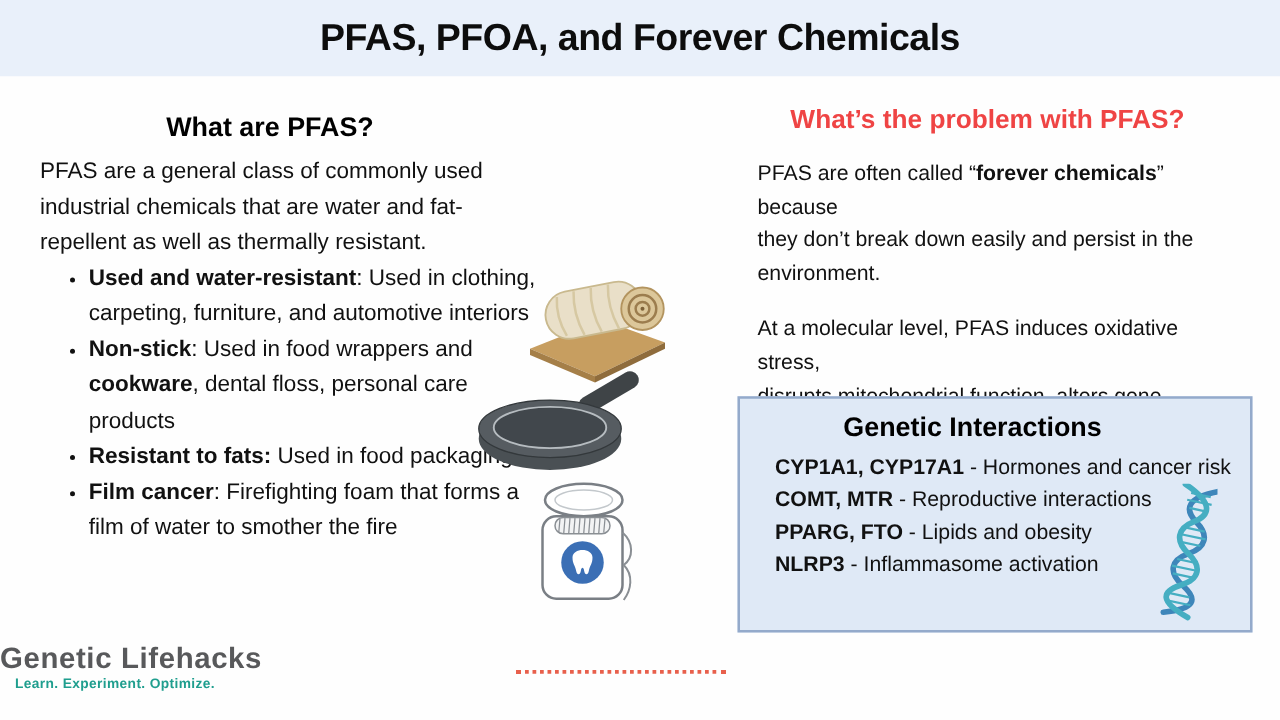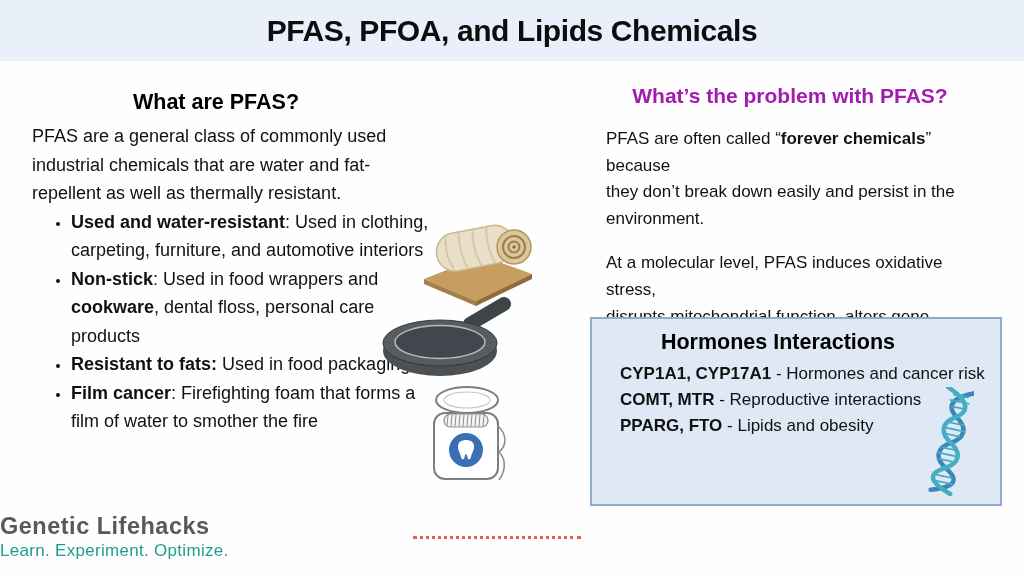--- a/index.html
+++ b/index.html
@@ -38,21 +38,21 @@
   .left-col p{margin:0;font-size:18px;line-height:28.5px;white-space:pre-line;}
   .left-col p.lead{margin-top:28px;}
   .left-col ul{margin:0;padding:0 0 0 39px;list-style:disc;}
   .left-col li{font-size:18px;line-height:28.5px;white-space:pre-line;}
   .left-col li::marker{font-size:14px;}
   b{font-weight:bold;}
   
   .right-col{position:absolute;left:588px;top:84px;width:424px;}
   .right-col h2{
     margin:0 0 8px 0;width:404px;text-align:center;
-    font-size:21px;font-weight:bold;color:#a21caf;
+    font-size:21px;font-weight:bold;color:#ef4444;
   }
   .right-col p{margin:18px;font-size:17px;line-height:26.6px;white-space:pre-line;}
   
   .gene-box{
     position:absolute;left:590px;top:317px;width:412px;height:189px;
     background:var(--box-bg);border:2px solid var(--box-border);
   }
   .gene-box h3{
     margin:11px 36px 6px 0;text-align:center;
     font-size:21.5px;font-weight:bold;color:#000;
@@ -62,29 +62,29 @@
   .dna{position:absolute;right:26px;top:68px;}
   
   .img{position:absolute;}
   .img-carpet{left:424px;top:222px;}
   .img-pan{left:378px;top:296px;}
   .img-floss{left:427px;top:384px;}
   
   .footer{position:absolute;left:0;top:513px;width:994px;text-align:left;}
   .brand{font-size:23.5px;font-weight:bold;color:var(--brand-gray);letter-spacing:0.5px;}
   .dots{width:168px;margin:-4px auto 2px auto;border-bottom:3px dotted var(--dots-orange);}
-  .tagline{font-size:17px;font-weight:normal;color:var(--tagline-teal);letter-spacing:0.3px;}
+  .tagline{font-size:11px;font-weight:bold;color:var(--tagline-teal);letter-spacing:0.3px;padding-left:12px;}
 </style>
 </head>
 <body>
 
 <div>
 
   <header class="band">
-    <h1>PFAS, PFOA, and Lipids Chemicals</h1>
+    <h1>PFAS, PFOA, and Forever Chemicals</h1>
   </header>
 
   <section class="left-col">
     <h2>What are PFAS?</h2>
     <p>PFAS are a general class of commonly used
 industrial chemicals that are water and fat-
 repellent as well as thermally resistant.</p>
     <ul>
         <li><b>Used and water-resistant</b>: Used in clothing,
 carpeting, furniture, and automotive interiors</li>
@@ -141,25 +141,26 @@
     <p>PFAS are often called “<b>forever chemicals</b>” because
 they don’t break down easily and persist in the
 environment.</p>
     <p>At a molecular level, PFAS induces oxidative stress,
 disrupts mitochondrial function, alters gene
 expression, interferes with hormones (acting as
 endocrine disruptors), and affects lipid metabolism.</p>
   </section>
 
   <section class="gene-box">
-    <h3>Hormones Interactions</h3>
+    <h3>Genetic Interactions</h3>
     <ul>
         <li><b>CYP1A1, CYP17A1</b> - Hormones and cancer risk</li>
         <li><b>COMT, MTR</b> - Reproductive interactions</li>
         <li><b>PPARG, FTO</b> - Lipids and obesity</li>
+        <li><b>NLRP3</b> - Inflammasome activation</li>
       </ul>
     <div class="dna">
       <svg width="46" height="110" viewBox="0 0 46 110">
         <g transform="rotate(12 23 55)">
           <path d="M37,2 C12,12 12,22 24,30 C36,38 36,48 23,56 C10,64 10,74 24,82 C38,90 38,98 13,106" fill="none" stroke="#3e86ba" stroke-width="4.5" stroke-linecap="round"></path>
           <path d="M9,2 C34,12 34,22 22,30 C10,38 10,48 23,56 C36,64 36,74 22,82 C8,90 8,98 33,106" fill="none" stroke="#45aec2" stroke-width="4.5" stroke-linecap="round"></path>
           <path d="M15,8 L31,8 M13,14 L33,14 M16,20 L30,20 M14,36 L32,36 M12,42 L34,42 M15,48 L31,48 M15,62 L31,62 M12,68 L34,68 M14,74 L32,74 M15,90 L31,90 M13,96 L33,96" stroke="#45aec2" stroke-width="1.8"></path>
         </g>
       </svg>
     </div>

